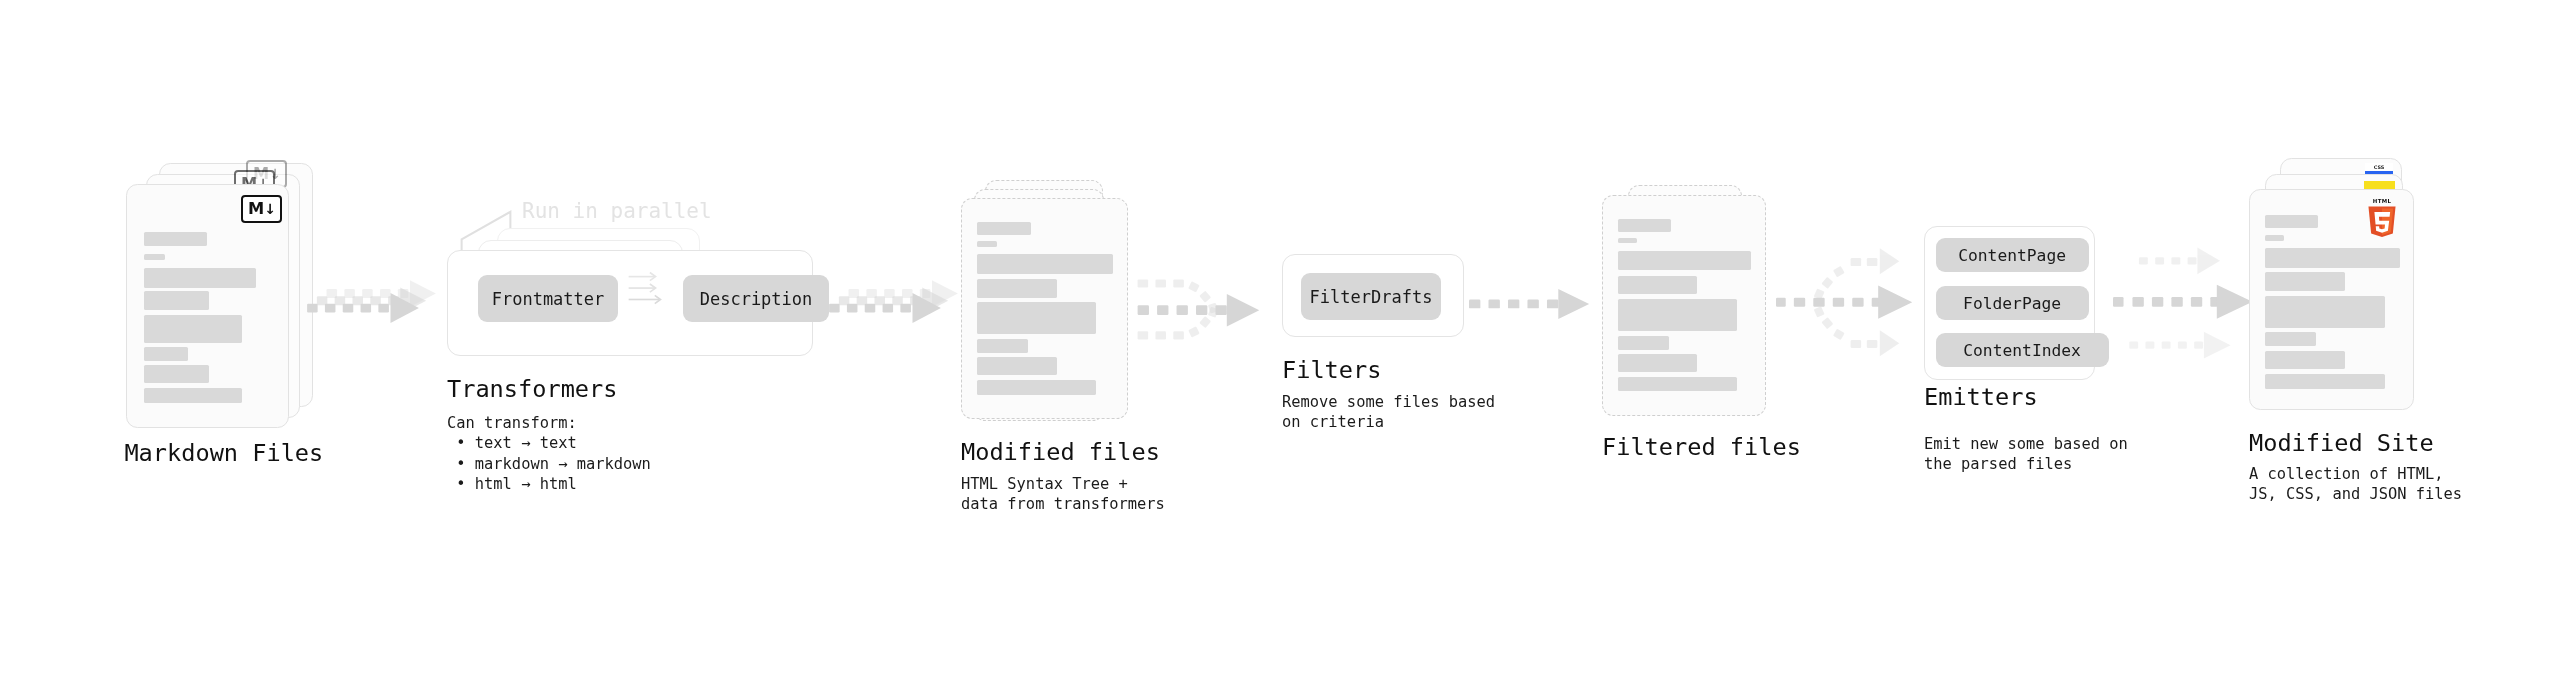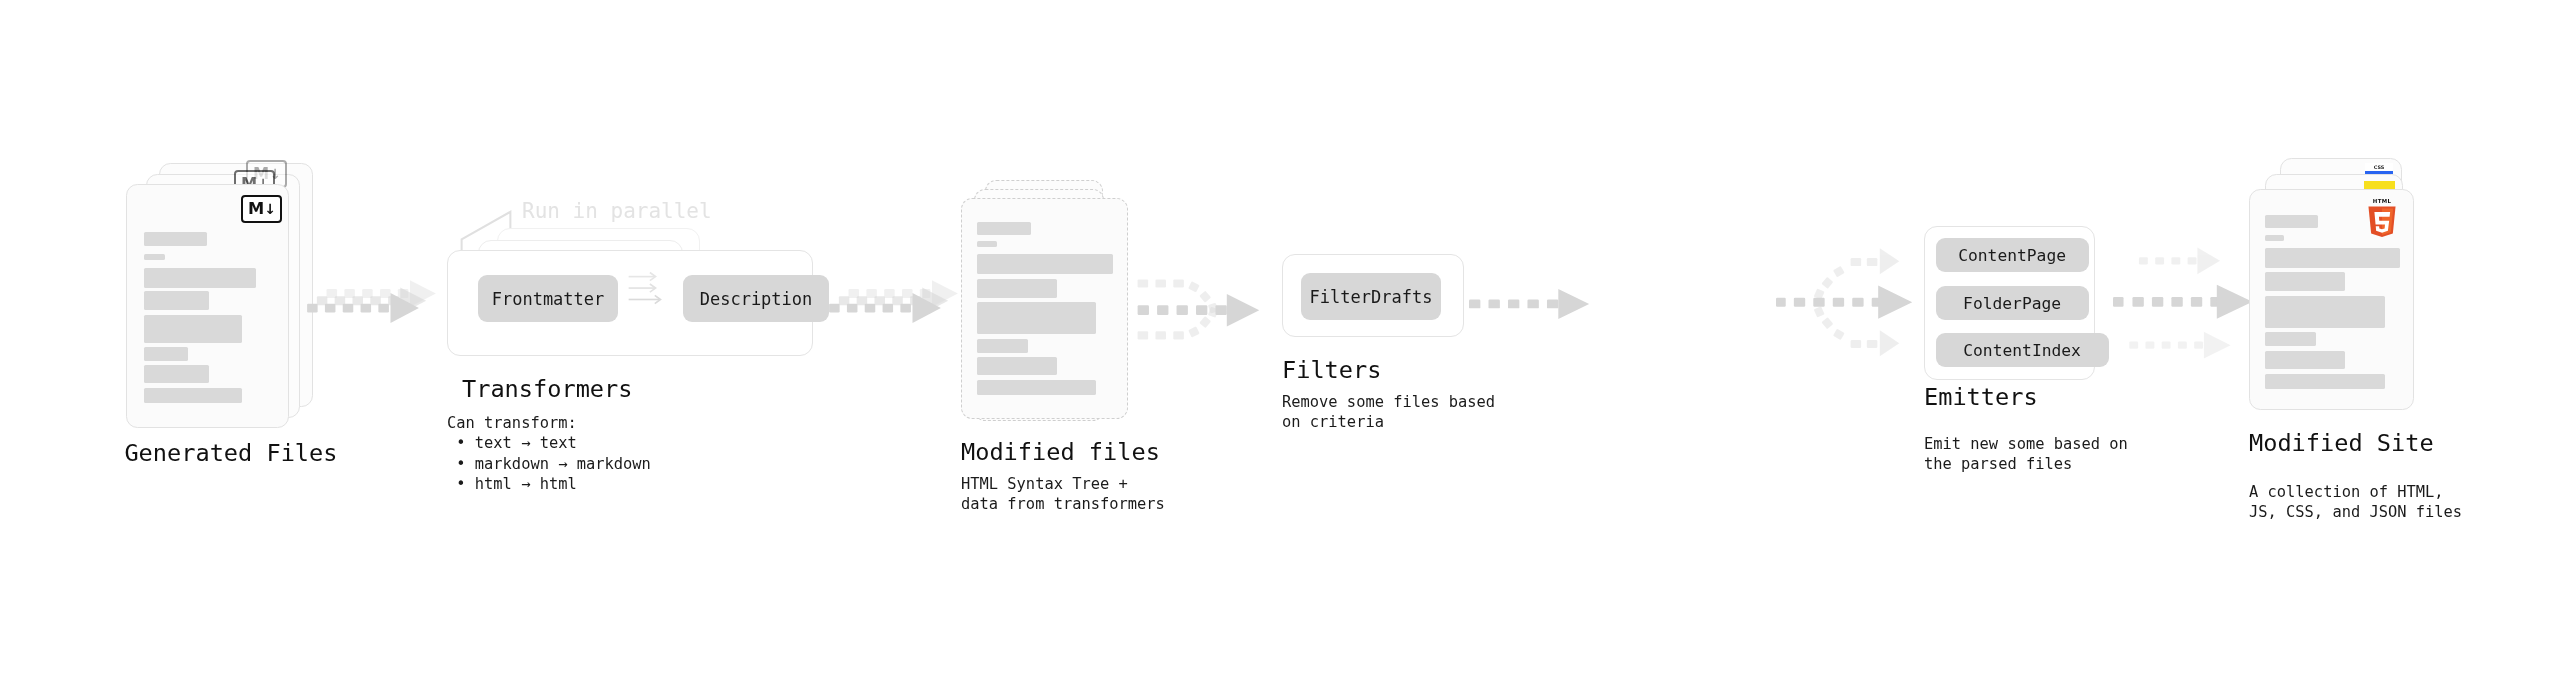--- a/index.html
+++ b/index.html
@@ -128,21 +128,21 @@
           <div class="ln" style="position:absolute;left:17px;top:69px;width:21px;height:5.7px;"></div>
           <div class="ln" style="position:absolute;left:17px;top:83px;width:112px;height:19.5px;"></div>
           <div class="ln" style="position:absolute;left:17px;top:106px;width:65px;height:18.7px;"></div>
           <div class="ln" style="position:absolute;left:17px;top:130px;width:98px;height:28px;"></div>
           <div class="ln" style="position:absolute;left:17px;top:162px;width:44px;height:14px;"></div>
           <div class="ln" style="position:absolute;left:17px;top:180px;width:65px;height:18px;"></div>
           <div class="ln" style="position:absolute;left:17px;top:203px;width:98px;height:14.6px;"></div>
         </div>
       </div>
     </div>
-    <div class="caption" style="left:-1.6px;top:276px;">Generated Files</div>
+    <div class="caption" style="left:-1.6px;top:276px;">Markdown Files</div>
   </div>
 
   <svg class="arrowsvg" style="left:307px;top:268px;" width="146" height="81" viewBox="0 0 180 100">
     <g fill="#d6d6d6">
       <g opacity="0.35" transform="translate(24,-18)">
         <rect x="0" y="44" width="13" height="11" rx="1.5"></rect>
           <rect x="22" y="44" width="13" height="11" rx="1.5"></rect>
         <rect x="44" y="44" width="13" height="11" rx="1.5"></rect>
           <rect x="66" y="44" width="13" height="11" rx="1.5"></rect>
         <rect x="88" y="44" width="13" height="11" rx="1.5"></rect>
@@ -199,21 +199,21 @@
       </g>
     </svg>
 
     <div class="pill" style="left:31px;top:80px;width:140px;height:47px;">
       <span>Frontmatter</span>
     </div>
     <div class="pill" style="left:236px;top:80px;width:146px;height:47px;">
       <span>Description</span>
     </div>
 
-    <div class="caption" style="left:15px;top:180px;">Transformers</div>
+    <div class="caption" style="left:0px;top:180px;">Transformers</div>
     <div class="subcap" style="left:0px;top:218px;">Can transform:
  • text → text
  • markdown → markdown
  • html → html</div>
   </div>
 
   <svg class="arrowsvg" style="left:829px;top:268px;" width="146" height="81" viewBox="0 0 180 100">
     <g fill="#d6d6d6">
       <g opacity="0.35" transform="translate(24,-18)">
         <rect x="0" y="44" width="13" height="11" rx="1.5"></rect>
@@ -308,20 +308,38 @@
     <g fill="#d6d6d6">
       <rect x="0" y="20" width="14" height="11" rx="1.5"></rect>
         <rect x="24" y="20" width="14" height="11" rx="1.5"></rect>
       <rect x="48" y="20" width="14" height="11" rx="1.5"></rect>
         <rect x="72" y="20" width="14" height="11" rx="1.5"></rect>
       <rect x="96" y="20" width="14" height="11" rx="1.5"></rect>
       <path d="M110 7 L148 25.5 L110 44 Z"></path>
     </g>
   </svg>
 
+  <div class="node" style="left:1602px;top:185px;">
+    <div class="docstack" style="width:171px;height:236px;">
+      <div class="doccard dashed ghost2" style="left:26px;top:0px;width:114px;height:228px;"></div>
+      <div class="doccard dashed" style="left:0px;top:9.8px;width:164px;height:221px;">
+        <div class="lines">
+          <div class="ln" style="position:absolute;left:15.4px;top:23px;width:53px;height:13px;"></div>
+          <div class="ln" style="position:absolute;left:15.4px;top:42px;width:18.7px;height:5.7px;"></div>
+          <div class="ln" style="position:absolute;left:15.4px;top:55px;width:133px;height:19.5px;"></div>
+          <div class="ln" style="position:absolute;left:15.4px;top:80px;width:79px;height:18.7px;"></div>
+          <div class="ln" style="position:absolute;left:15.4px;top:103px;width:119px;height:32px;"></div>
+          <div class="ln" style="position:absolute;left:15.4px;top:140px;width:51px;height:14px;"></div>
+          <div class="ln" style="position:absolute;left:15.4px;top:158px;width:79px;height:18px;"></div>
+          <div class="ln" style="position:absolute;left:15.4px;top:181px;width:119px;height:14.6px;"></div>
+        </div>
+      </div>
+    </div>
+    <div class="caption" style="left:0px;top:248px;">Filtered files</div>
+  </div>
 
   <svg class="arrowsvg" style="left:1776px;top:232px;" width="146" height="142" viewBox="0 0 180 175">
     <g fill="#d6d6d6">
       <g opacity="0.4">
         <rect x="48" y="72" width="11" height="10" rx="1.5" transform="rotate(-66 53 77)"></rect>
         <rect x="58" y="58" width="11" height="10" rx="1.5" transform="rotate(-50 63 63)"></rect>
         <rect x="72" y="44" width="11" height="10" rx="1.5" transform="rotate(-30 77 49)"></rect>
         <rect x="92" y="32" width="13" height="10" rx="1.5"></rect>
         <rect x="112" y="32" width="13" height="10" rx="1.5"></rect>
         <path d="M128 20 L152 36 L128 52 Z"></path>
@@ -416,18 +434,18 @@
           <div class="ln" style="position:absolute;left:15.4px;top:58px;width:135px;height:19.5px;"></div>
           <div class="ln" style="position:absolute;left:15.4px;top:82px;width:80px;height:18.7px;"></div>
           <div class="ln" style="position:absolute;left:15.4px;top:106px;width:120px;height:32px;"></div>
           <div class="ln" style="position:absolute;left:15.4px;top:142px;width:51px;height:14px;"></div>
           <div class="ln" style="position:absolute;left:15.4px;top:161px;width:80px;height:18px;"></div>
           <div class="ln" style="position:absolute;left:15.4px;top:184px;width:120px;height:14.6px;"></div>
         </div>
       </div>
     </div>
     <div class="caption" style="left:0px;top:271px;">Modified Site</div>
-    <div class="subcap" style="left:0px;top:324px;">A collection of HTML,
+    <div class="subcap" style="left:0px;top:306px;">A collection of HTML,
 JS, CSS, and JSON files</div>
   </div>
 
 </div>
 
 
 </body></html>

